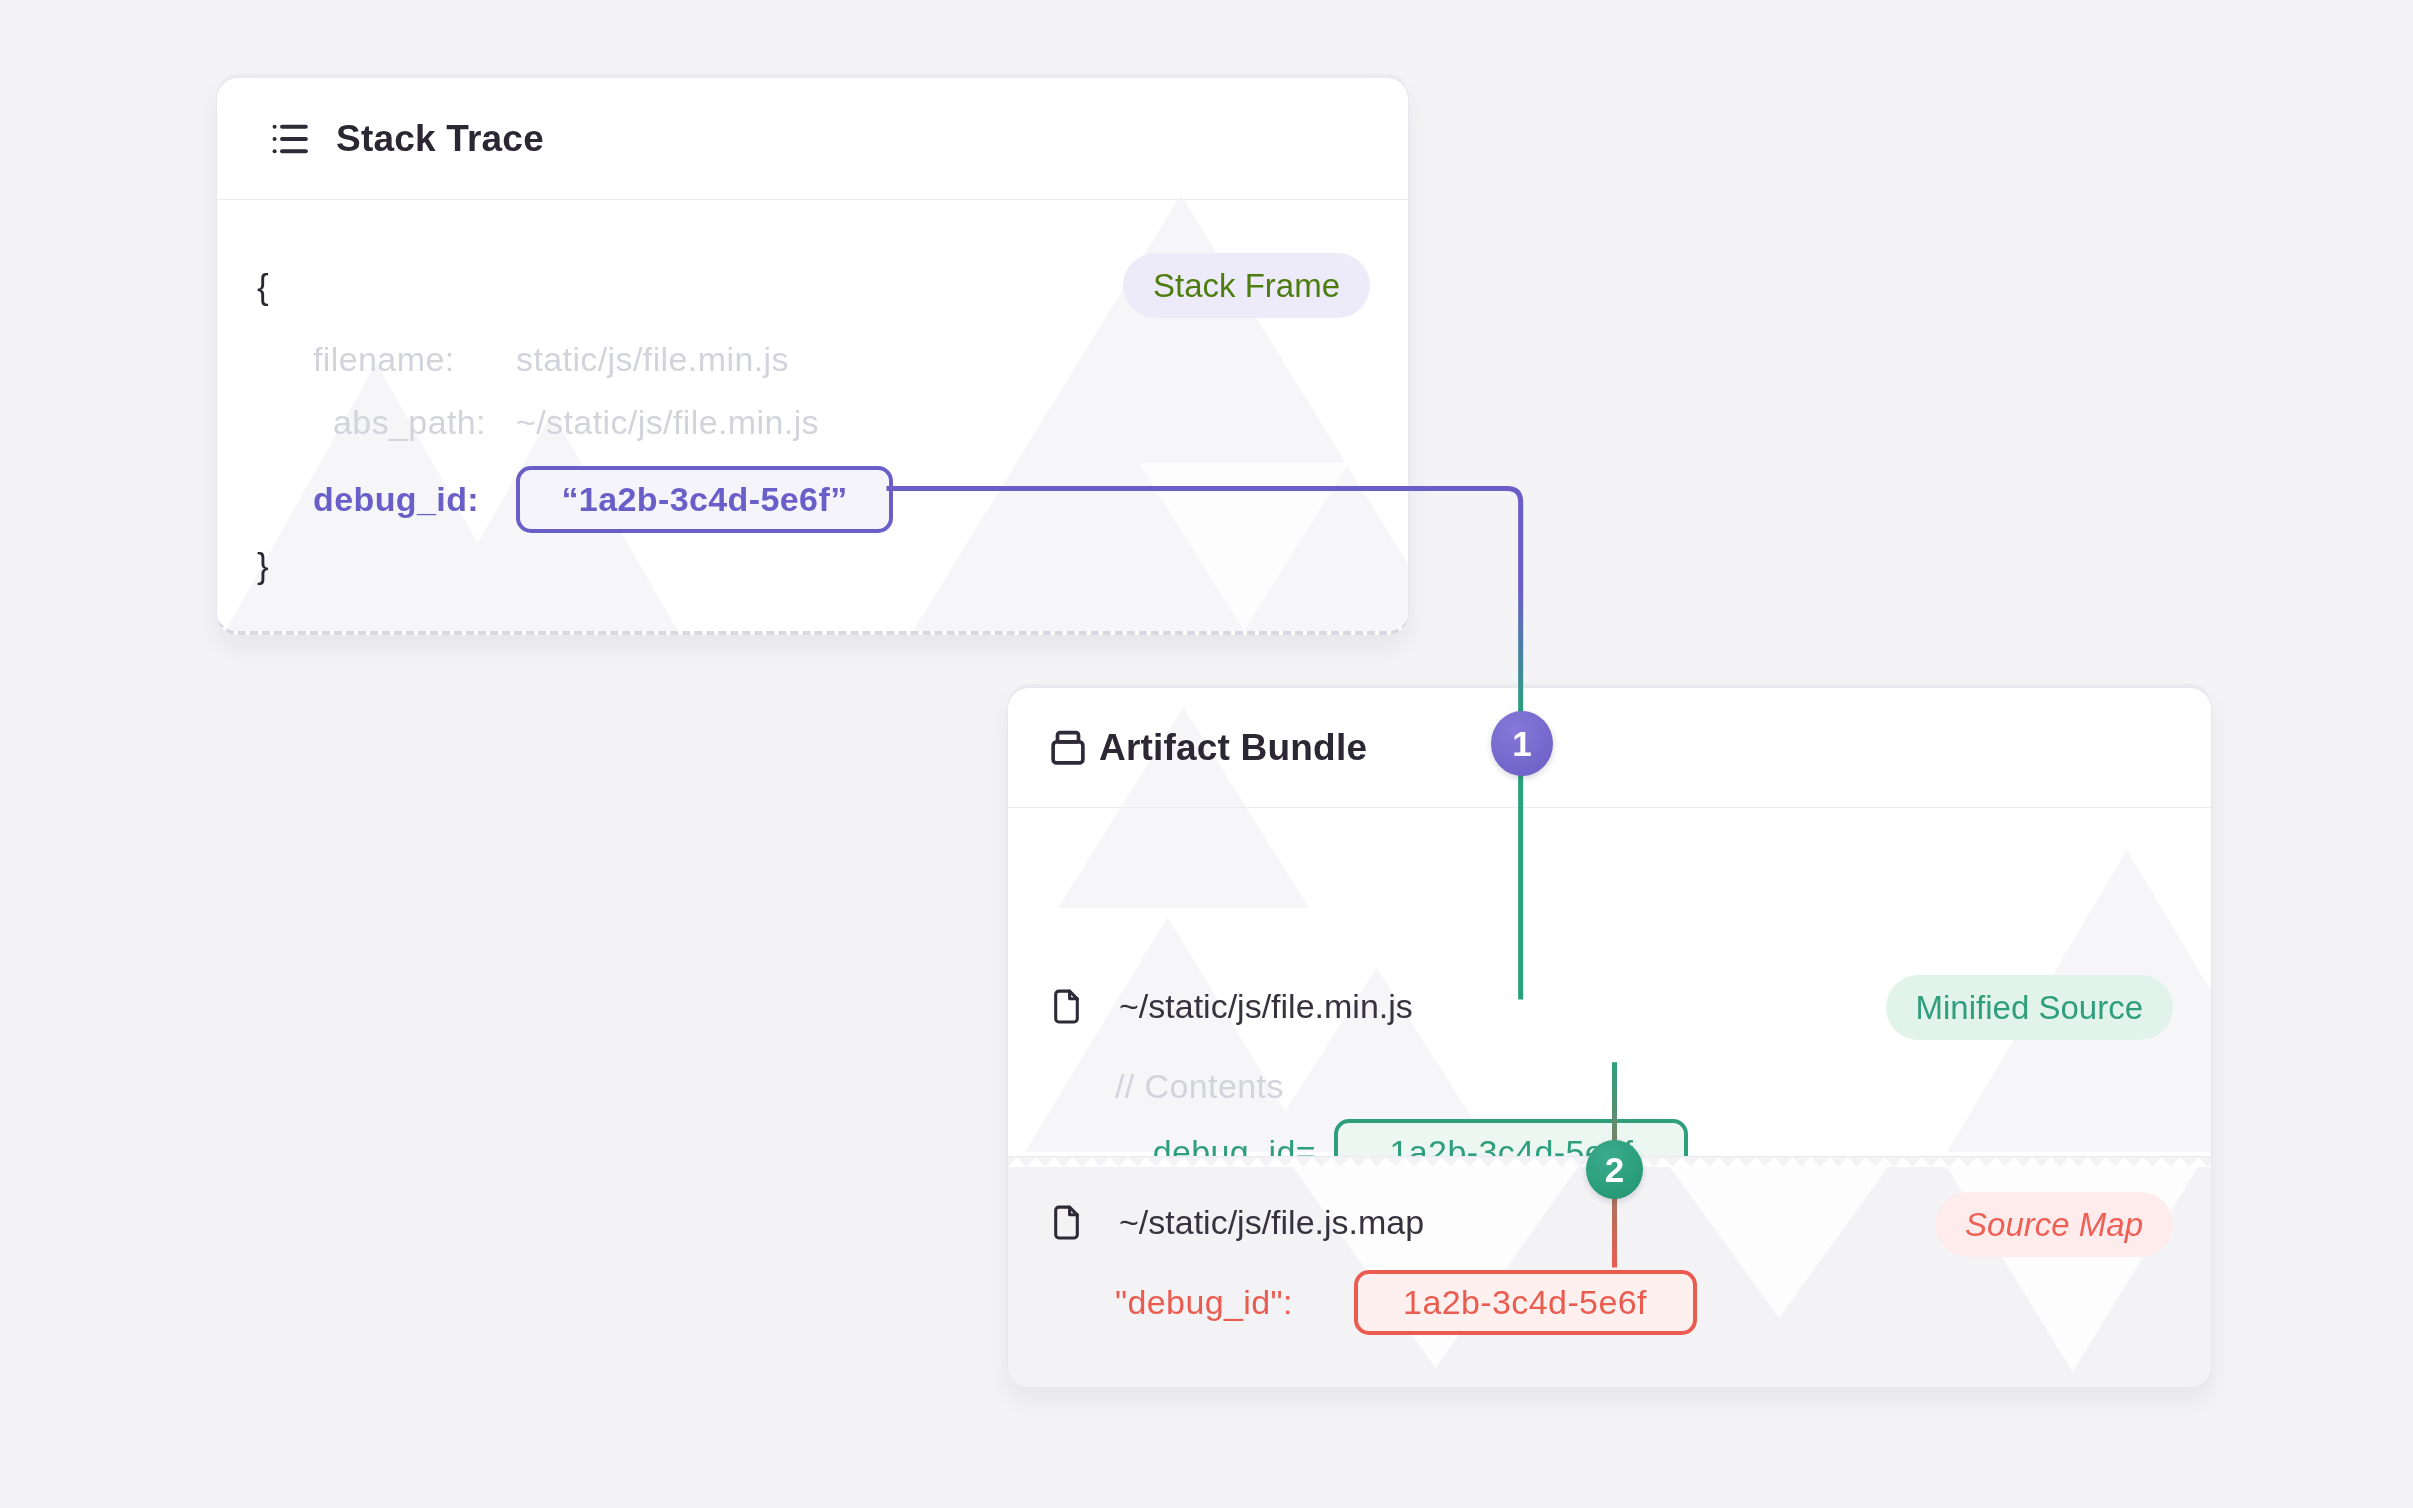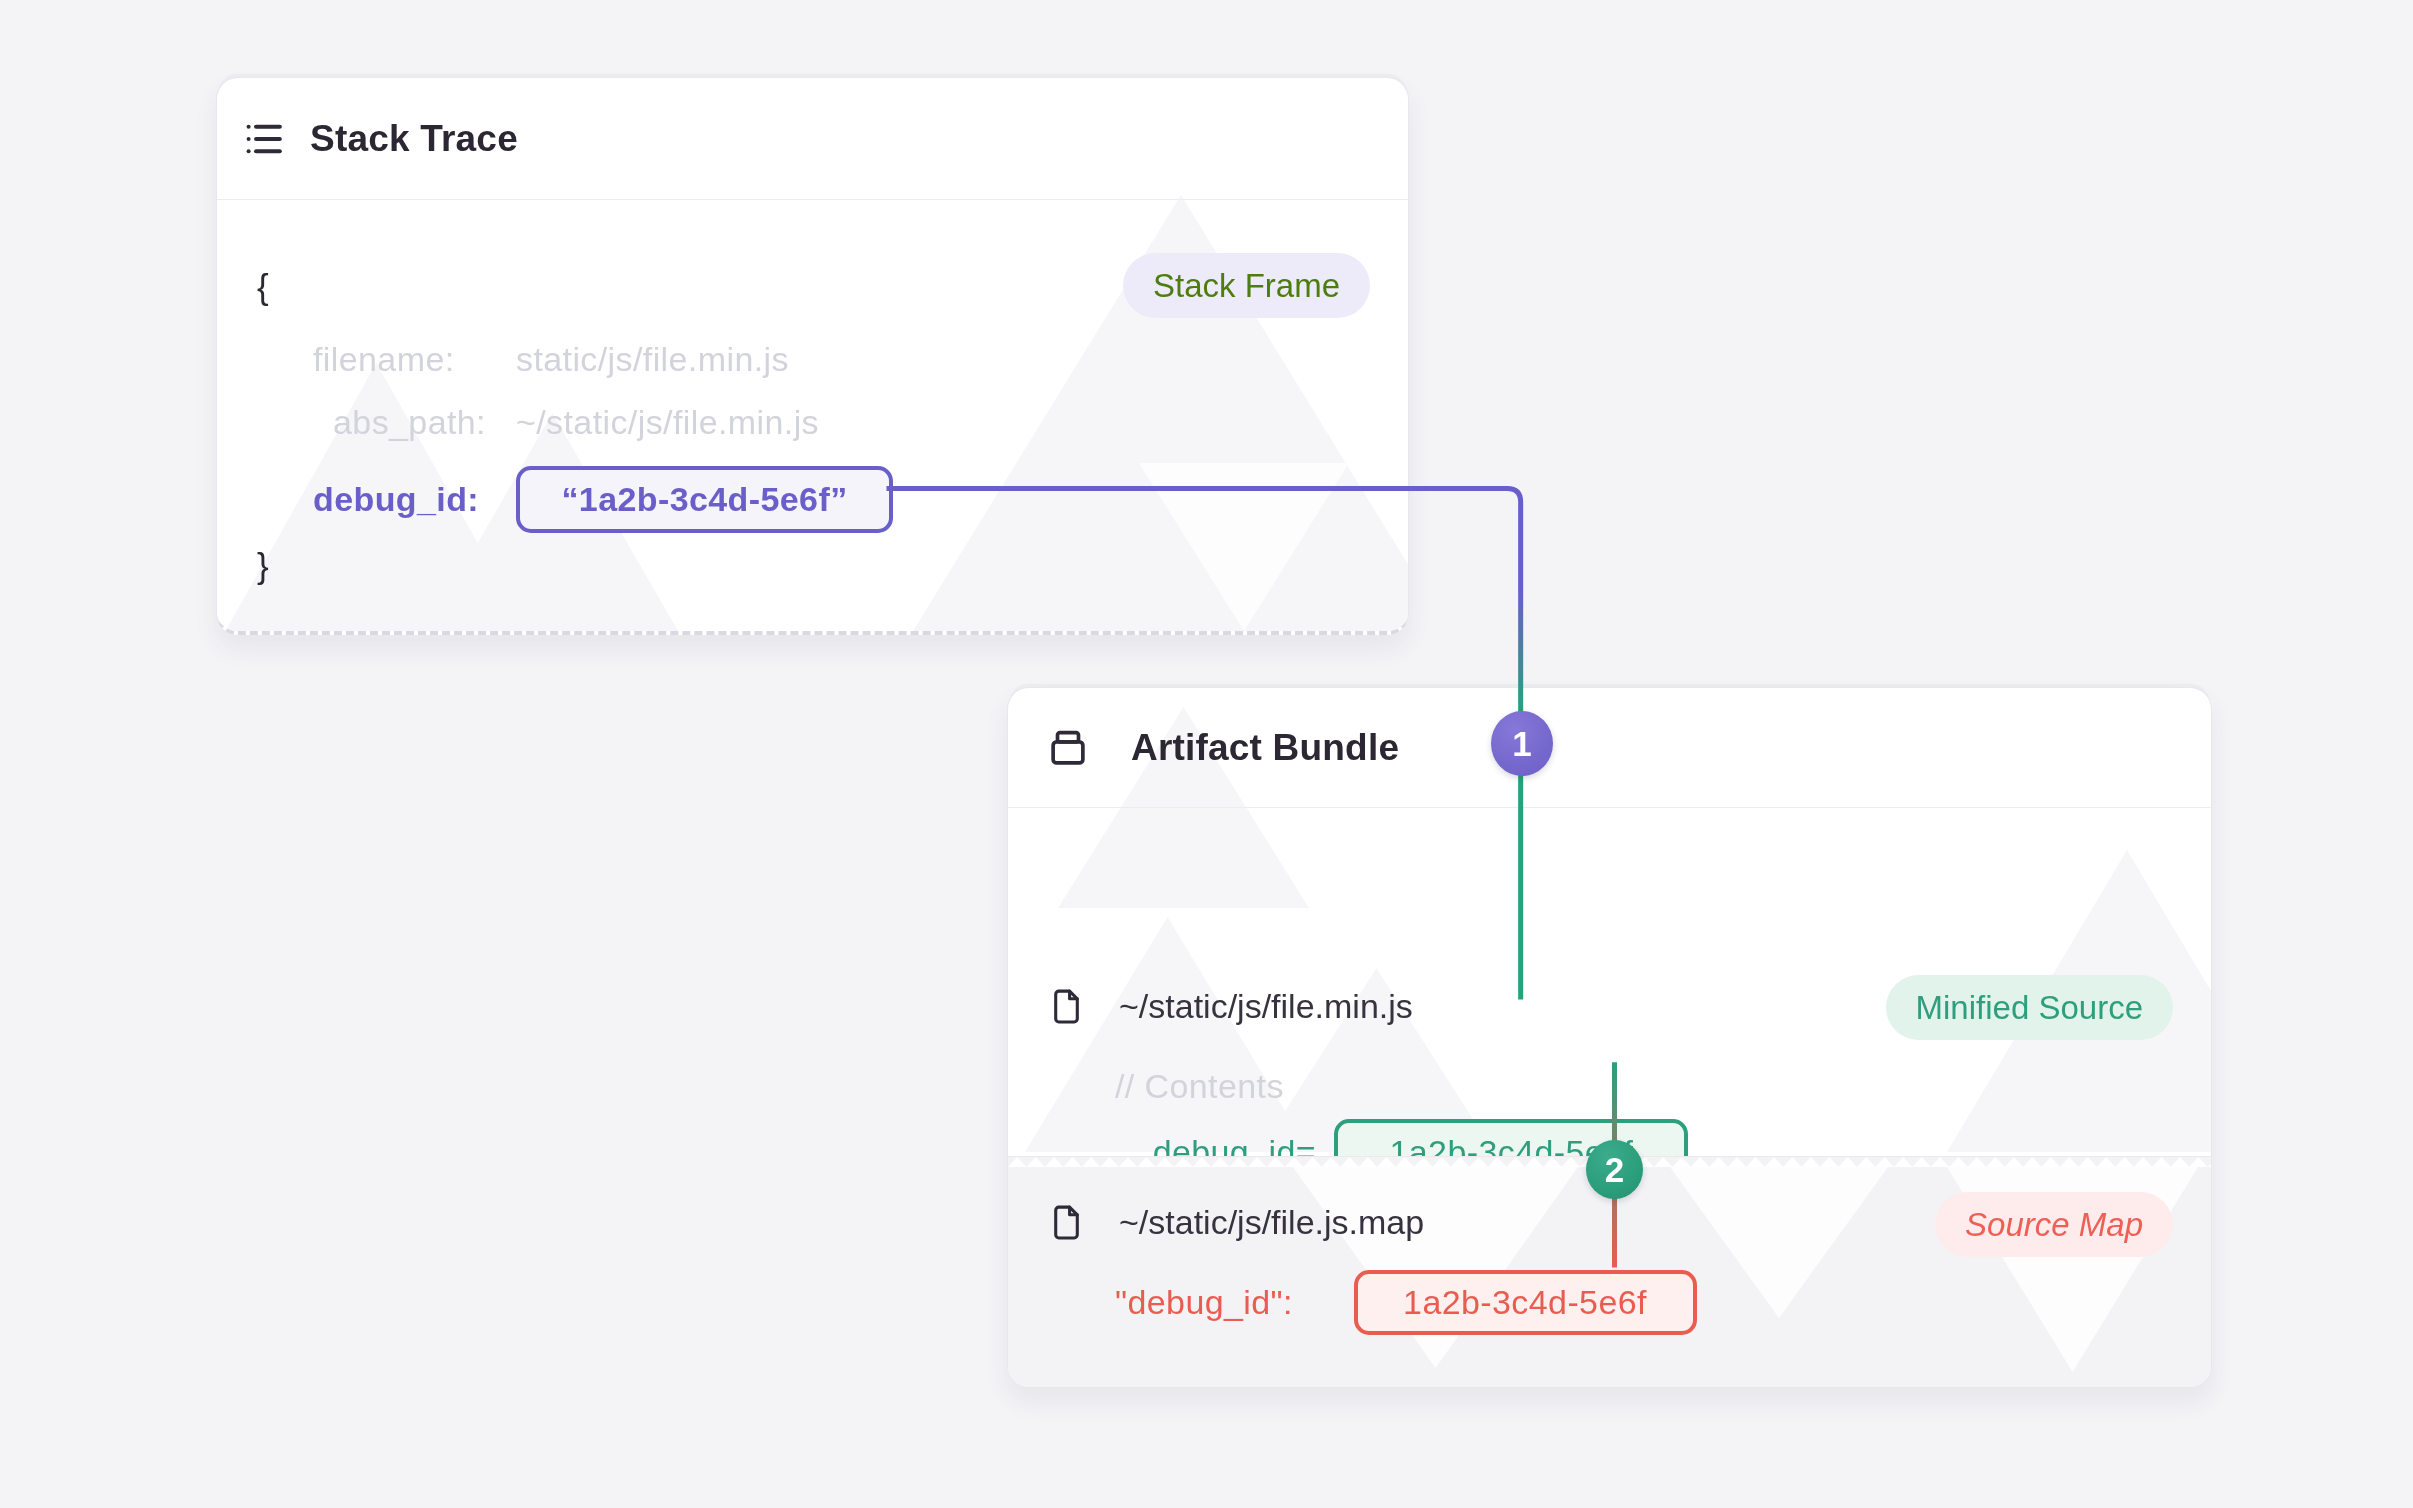--- a/index.html
+++ b/index.html
@@ -24,24 +24,24 @@
     display: flex; align-items: center;
     border-bottom: 1.7px solid #ececf1; background: transparent; z-index: 2;
   }
   .card-title {
     font-size: 37px; font-weight: 700; color: #2b2733; letter-spacing: 0.2px;
   }
   .hdr-icon { flex: 0 0 auto; display: flex; align-items: center; }
 
   .stack-card { left: 216px; top: 77px; width: 1193px; height: 558px;
     border-bottom: 4.2px dashed #d9d9e1; }
-  .stack-card .card-header { height: 122px; padding-left: 26px; gap: 25px; }
+  .stack-card .card-header { height: 122px; padding-left: 52px; gap: 25px; }
 
   .artifact-card { left: 1007px; top: 687px; width: 1205px; height: 701px; }
-  .artifact-card .card-header { height: 120px; padding-left: 39px; gap: 42px; }
+  .artifact-card .card-header { height: 120px; padding-left: 39px; gap: 10px; }
 
   .card-body { position: absolute; left: 0; right: 0; bottom: 0; z-index: 1; }
   .stack-card .card-body { top: 122px; }
   .artifact-card .card-body { top: 120px; }
 
   
   .tri-up { position: absolute; background: #f6f6f9;
     clip-path: polygon(50% 0, 100% 100%, 0 100%); z-index: 0; }
   .tri-down { position: absolute; background: #fdfdfe;
     clip-path: polygon(0 0, 100% 0, 50% 100%); z-index: 0; }

